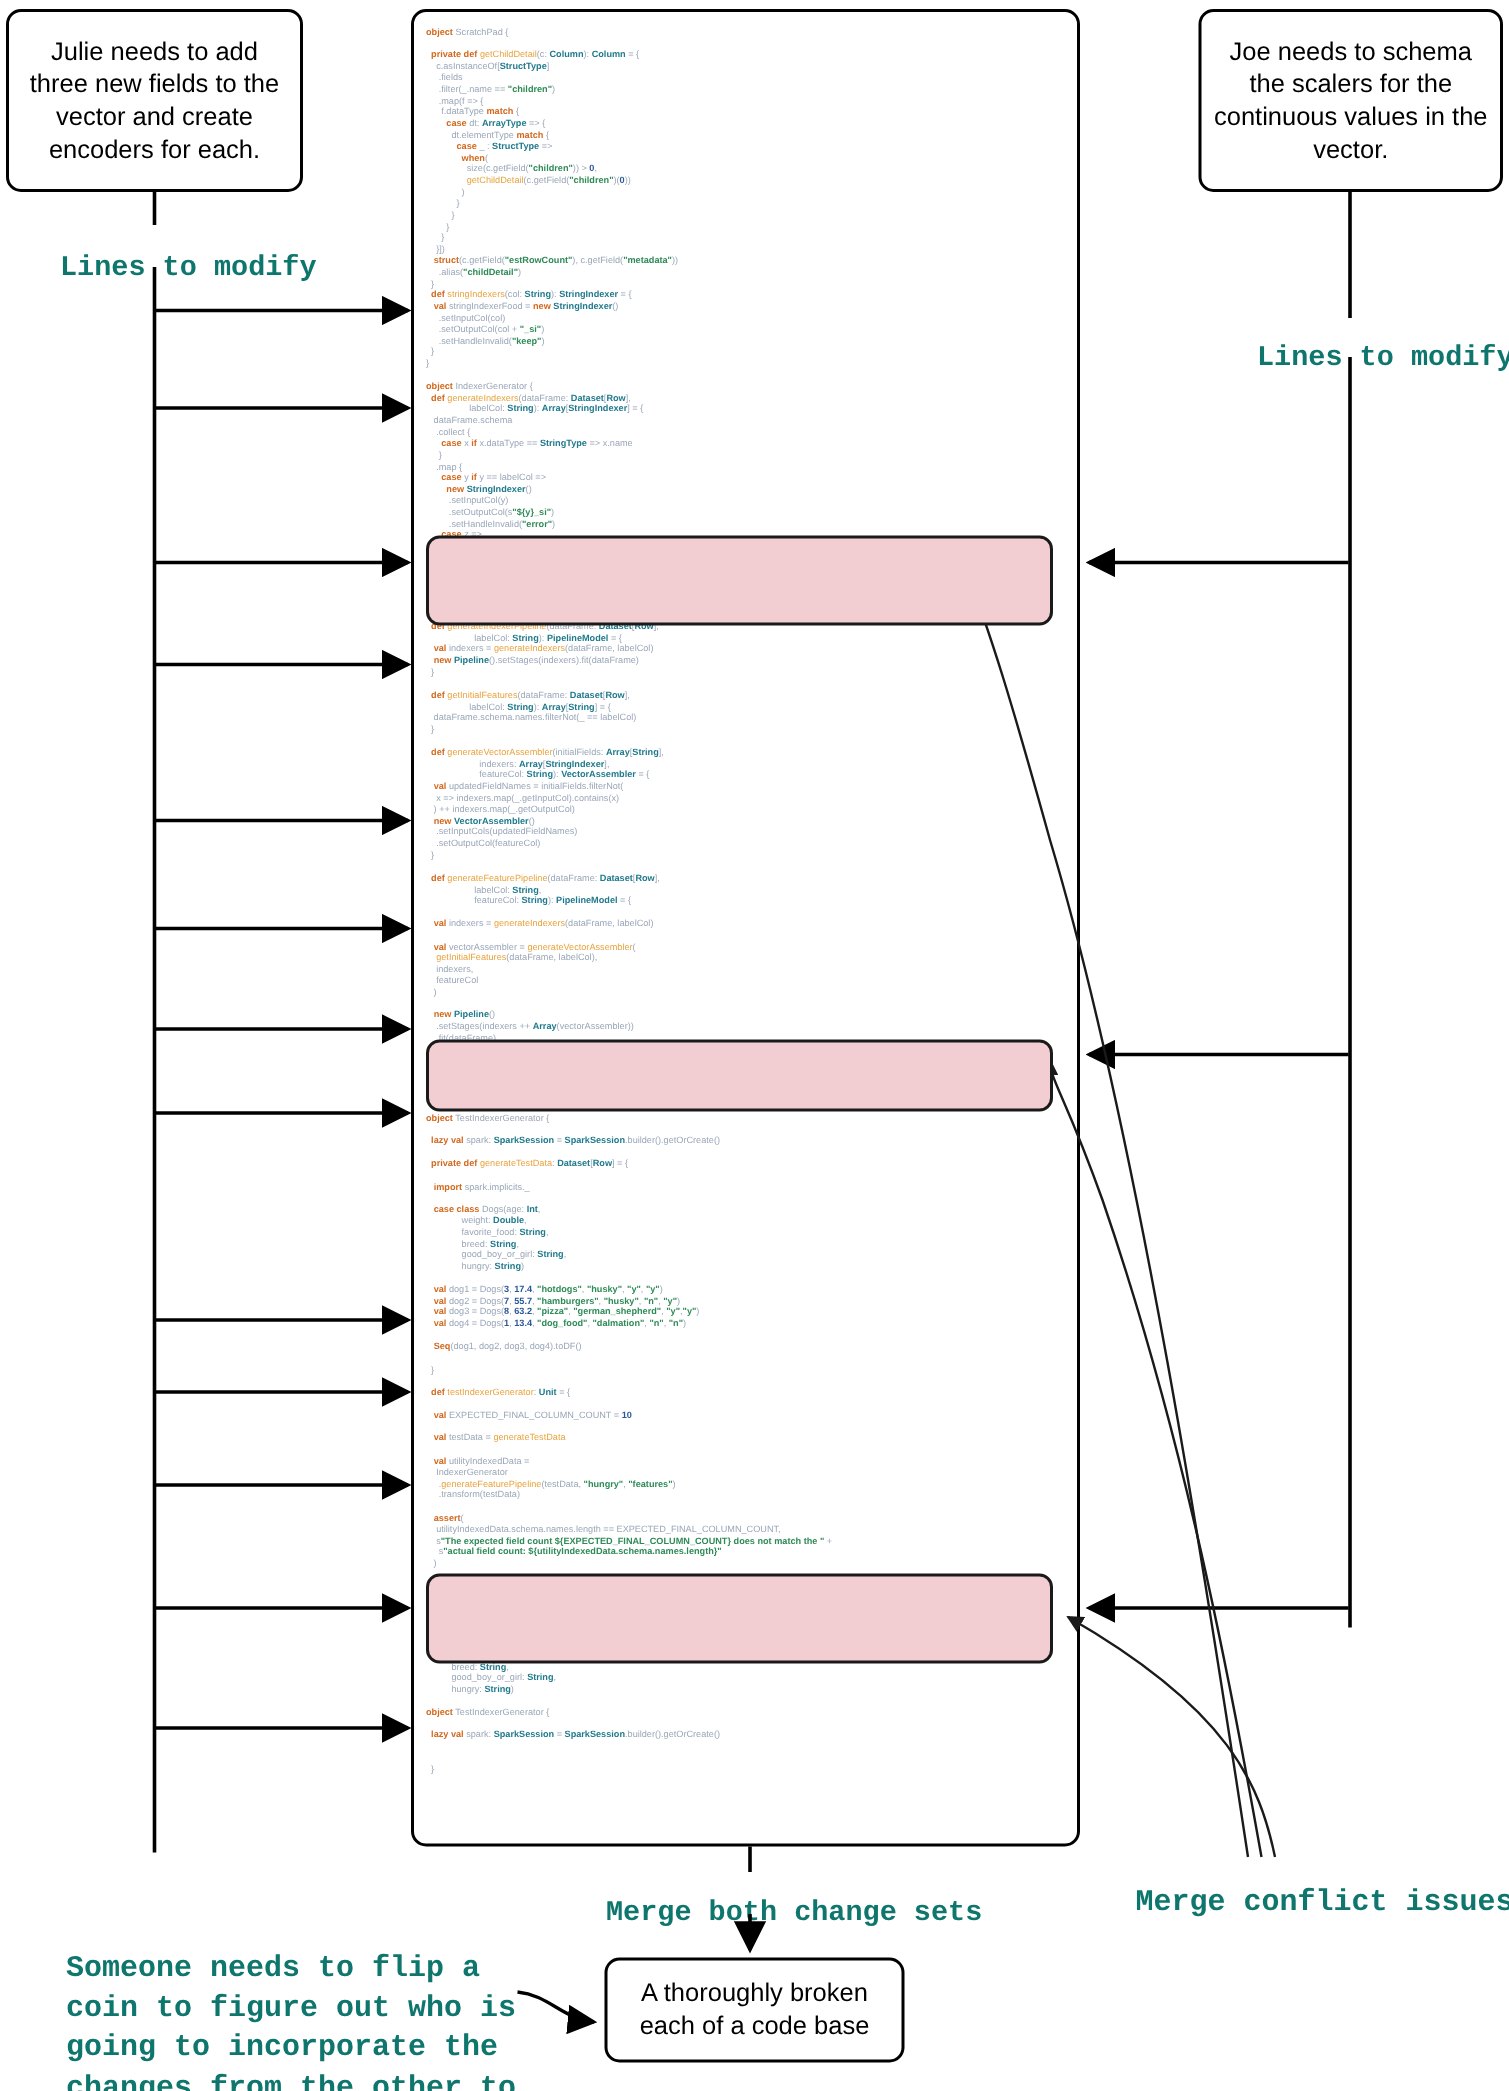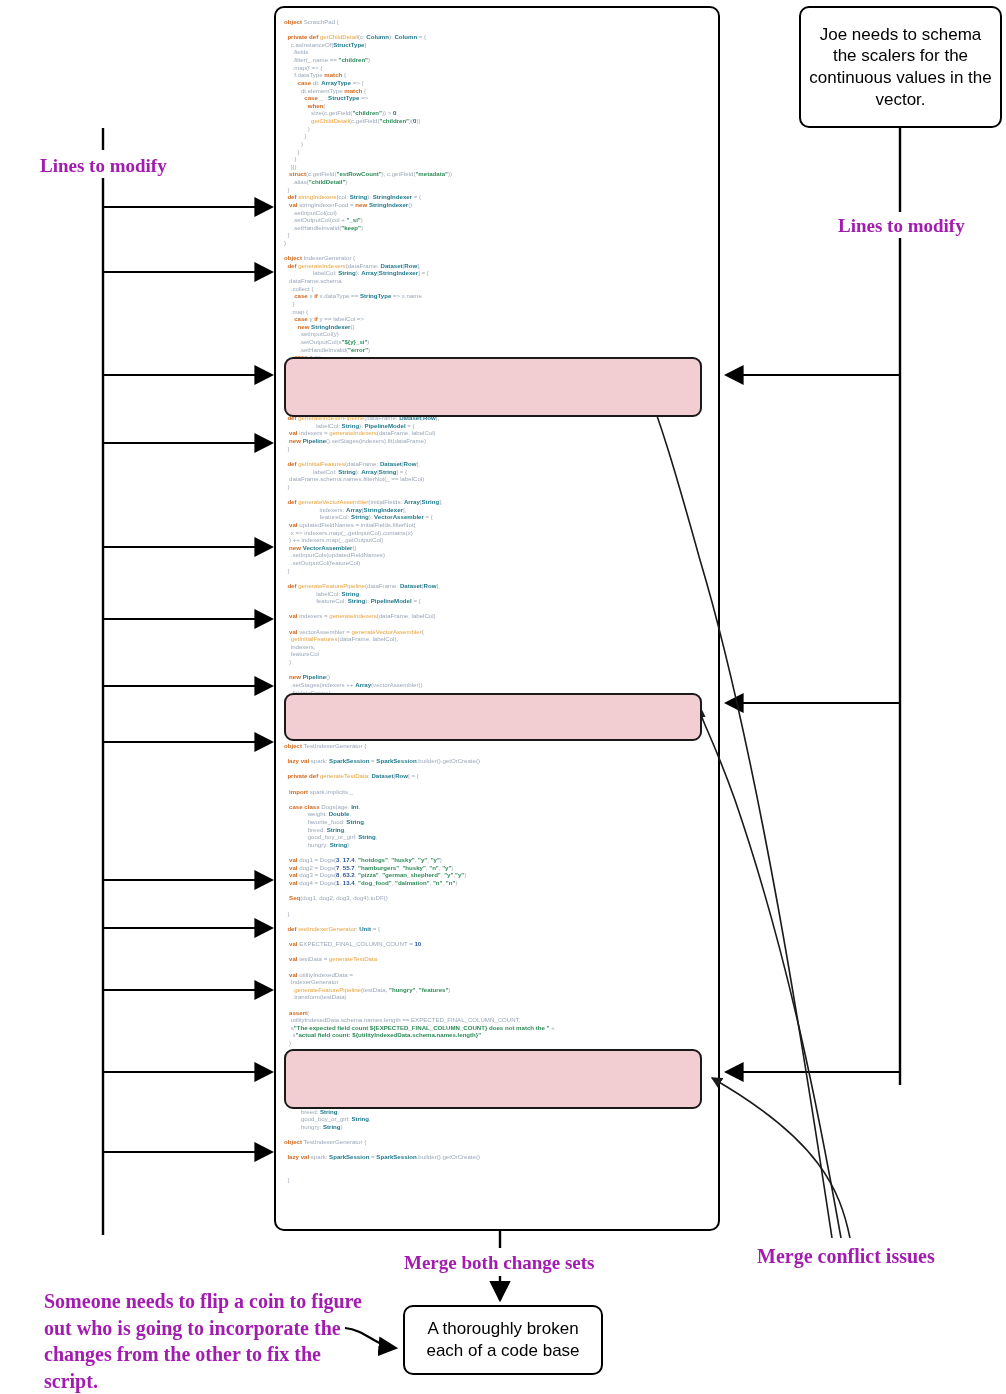--- a/index.html
+++ b/index.html
@@ -10,22 +10,22 @@
     position:absolute;border:2px solid #000;border-radius:10px;background:#fff;
     display:flex;align-items:center;justify-content:center;text-align:center;
     font-family:"Liberation Sans",sans-serif;font-size:17px;line-height:1.28;color:#000;
     padding:6px 8px;box-sizing:border-box;
   }
   #note-julie{left:4px;top:6px;width:198px;height:122px;}
   #note-joe{left:799px;top:6px;width:203px;height:122px;}
   #note-broken{left:403px;top:1305px;width:200px;height:70px;font-size:17px;}
 
   .label-bold{
-    position:absolute;font-family:Liberation Serif, serif;font-weight:bold;
-    color:#a21caf;white-space:nowrap;
+    position:absolute;font-family:Liberation Mono, monospace;font-weight:bold;
+    color:#0f766e;white-space:nowrap;margin-top:12px;
   }
   #label-lines-left{left:40px;top:155px;font-size:19px;}
   #label-lines-right{left:838px;top:215px;font-size:19px;}
   #label-merge-both{left:404px;top:1252px;font-size:19px;}
   #label-merge-conflict{left:757px;top:1245px;font-size:20px;}
   #label-coin{left:44px;top:1288px;font-size:20px;line-height:1.33;white-space:normal;width:320px;}
 
   
   #code-panel{
     position:absolute;left:274px;top:6px;width:446px;height:1225px;
@@ -55,20 +55,23 @@
   #hl2{top:685px;height:48px;}
   #hl3{top:1041px;height:60px;}
 
   svg#overlay{position:absolute;left:0;top:0;width:1006px;height:1394px;pointer-events:none;}
 </style>
 </head>
 <body>
 
 <div id="stage">
 
+  <div class="note-box" id="note-julie">
+    <span>Julie needs to add three new fields to the vector and create encoders for each.</span>
+  </div>
 
   <div class="note-box" id="note-joe">
     <span>Joe needs to schema the scalers for the continuous values in the vector.</span>
   </div>
 
   <div class="label-bold" id="label-lines-left">Lines to modify</div>
   <div class="label-bold" id="label-lines-right">Lines to modify</div>
   <div class="label-bold" id="label-merge-both">Merge both change sets</div>
   <div class="label-bold" id="label-merge-conflict">Merge conflict issues</div>
   <div class="label-bold" id="label-coin">Someone needs to flip a coin to figure out who is going to incorporate the changes from the other to fix the script.</div>

